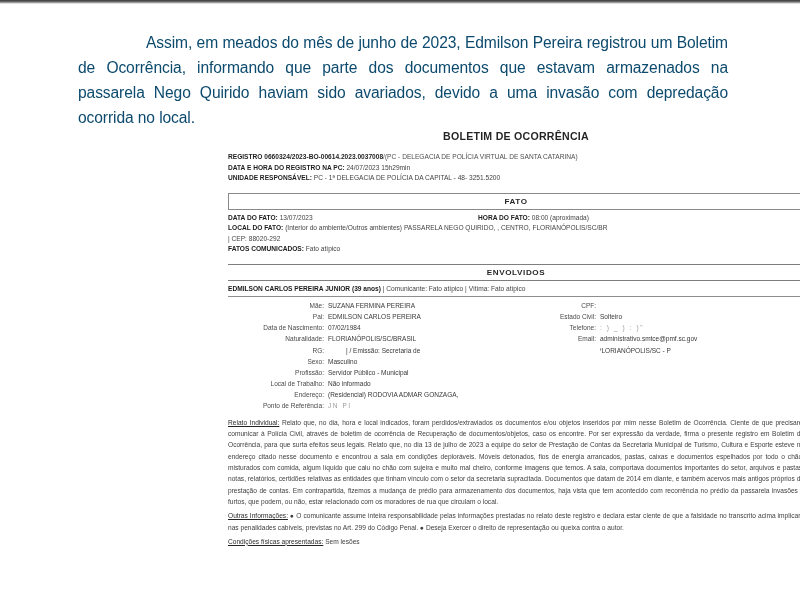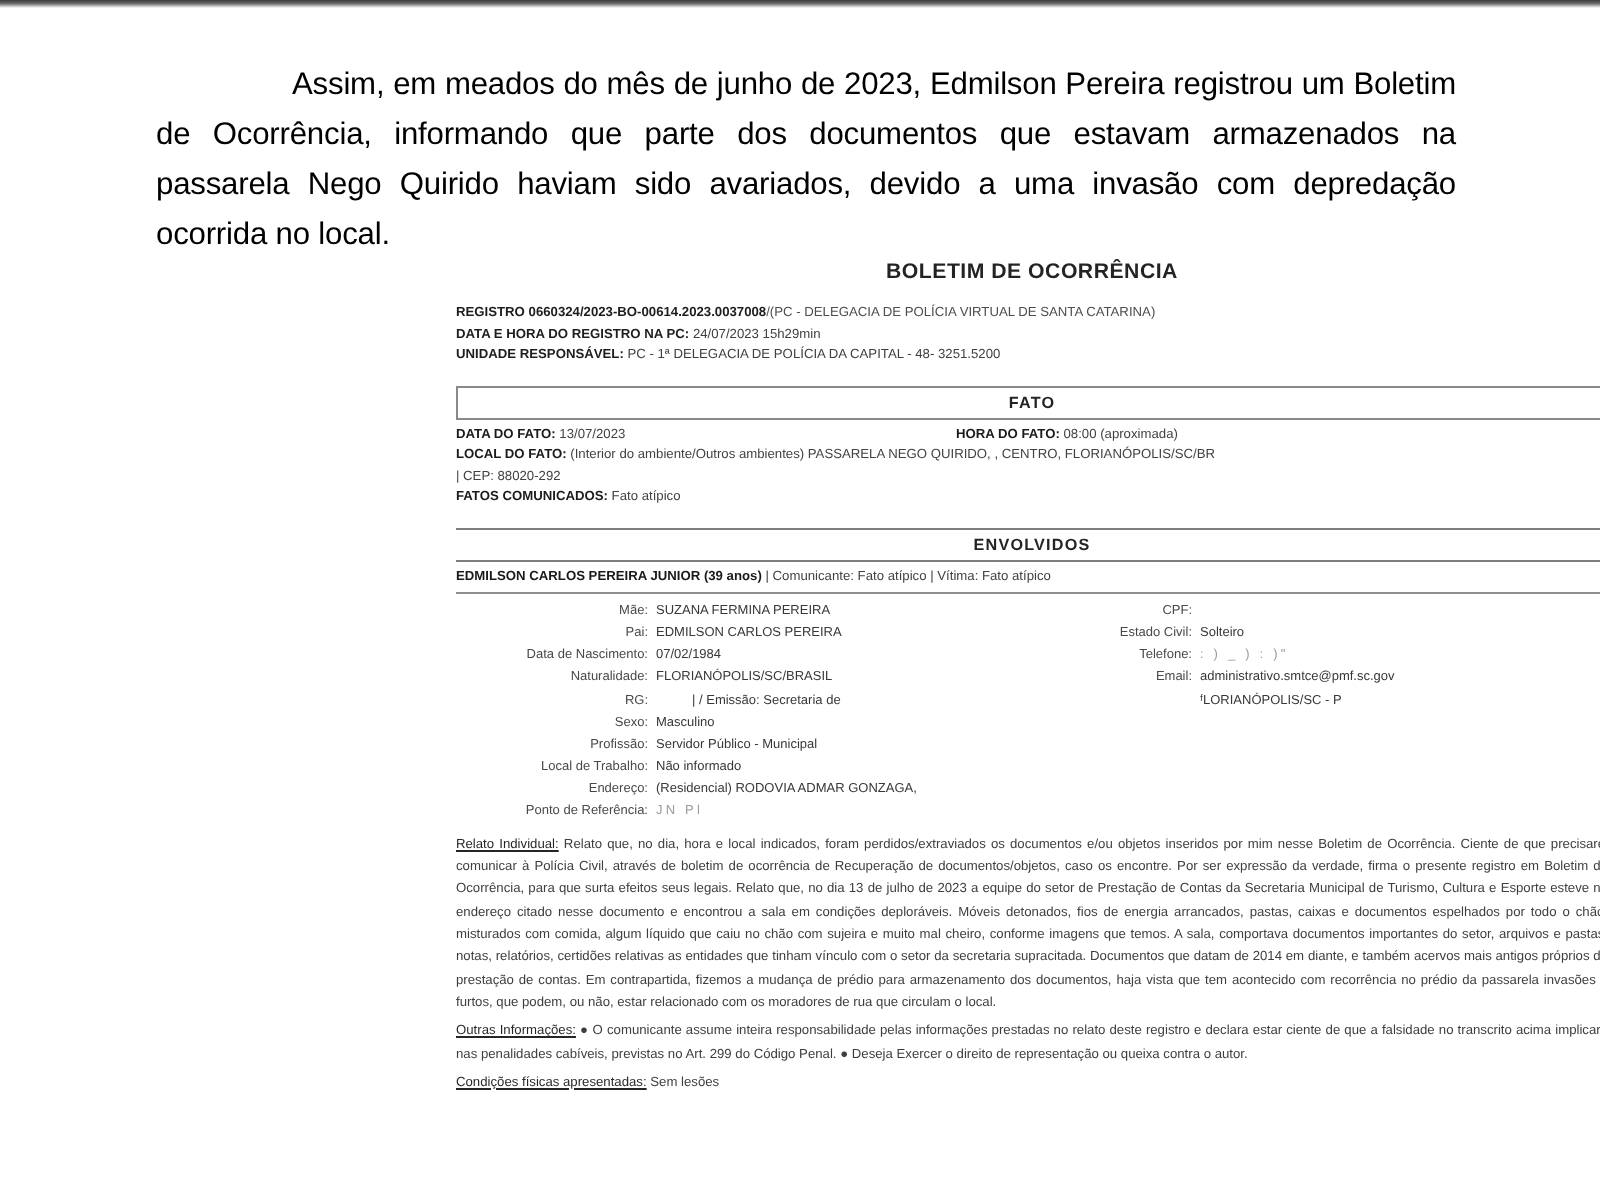--- a/index.html
+++ b/index.html
@@ -29,21 +29,21 @@
   
   .intro {
     position: absolute;
     top: 14px;
     left: 78px;
     width: 650px;
     font-size: 15.6px;
     line-height: 1.62;
     text-align: justify;
     text-indent: 68px;
-    color: #000000;
+    color: #0c4a6e;
     letter-spacing: -0.1px;
   }
 
   
   .bo {
     position: absolute;
     top: 130px;
     left: 228px;
     width: 576px;
     color: #2e2e2e;

